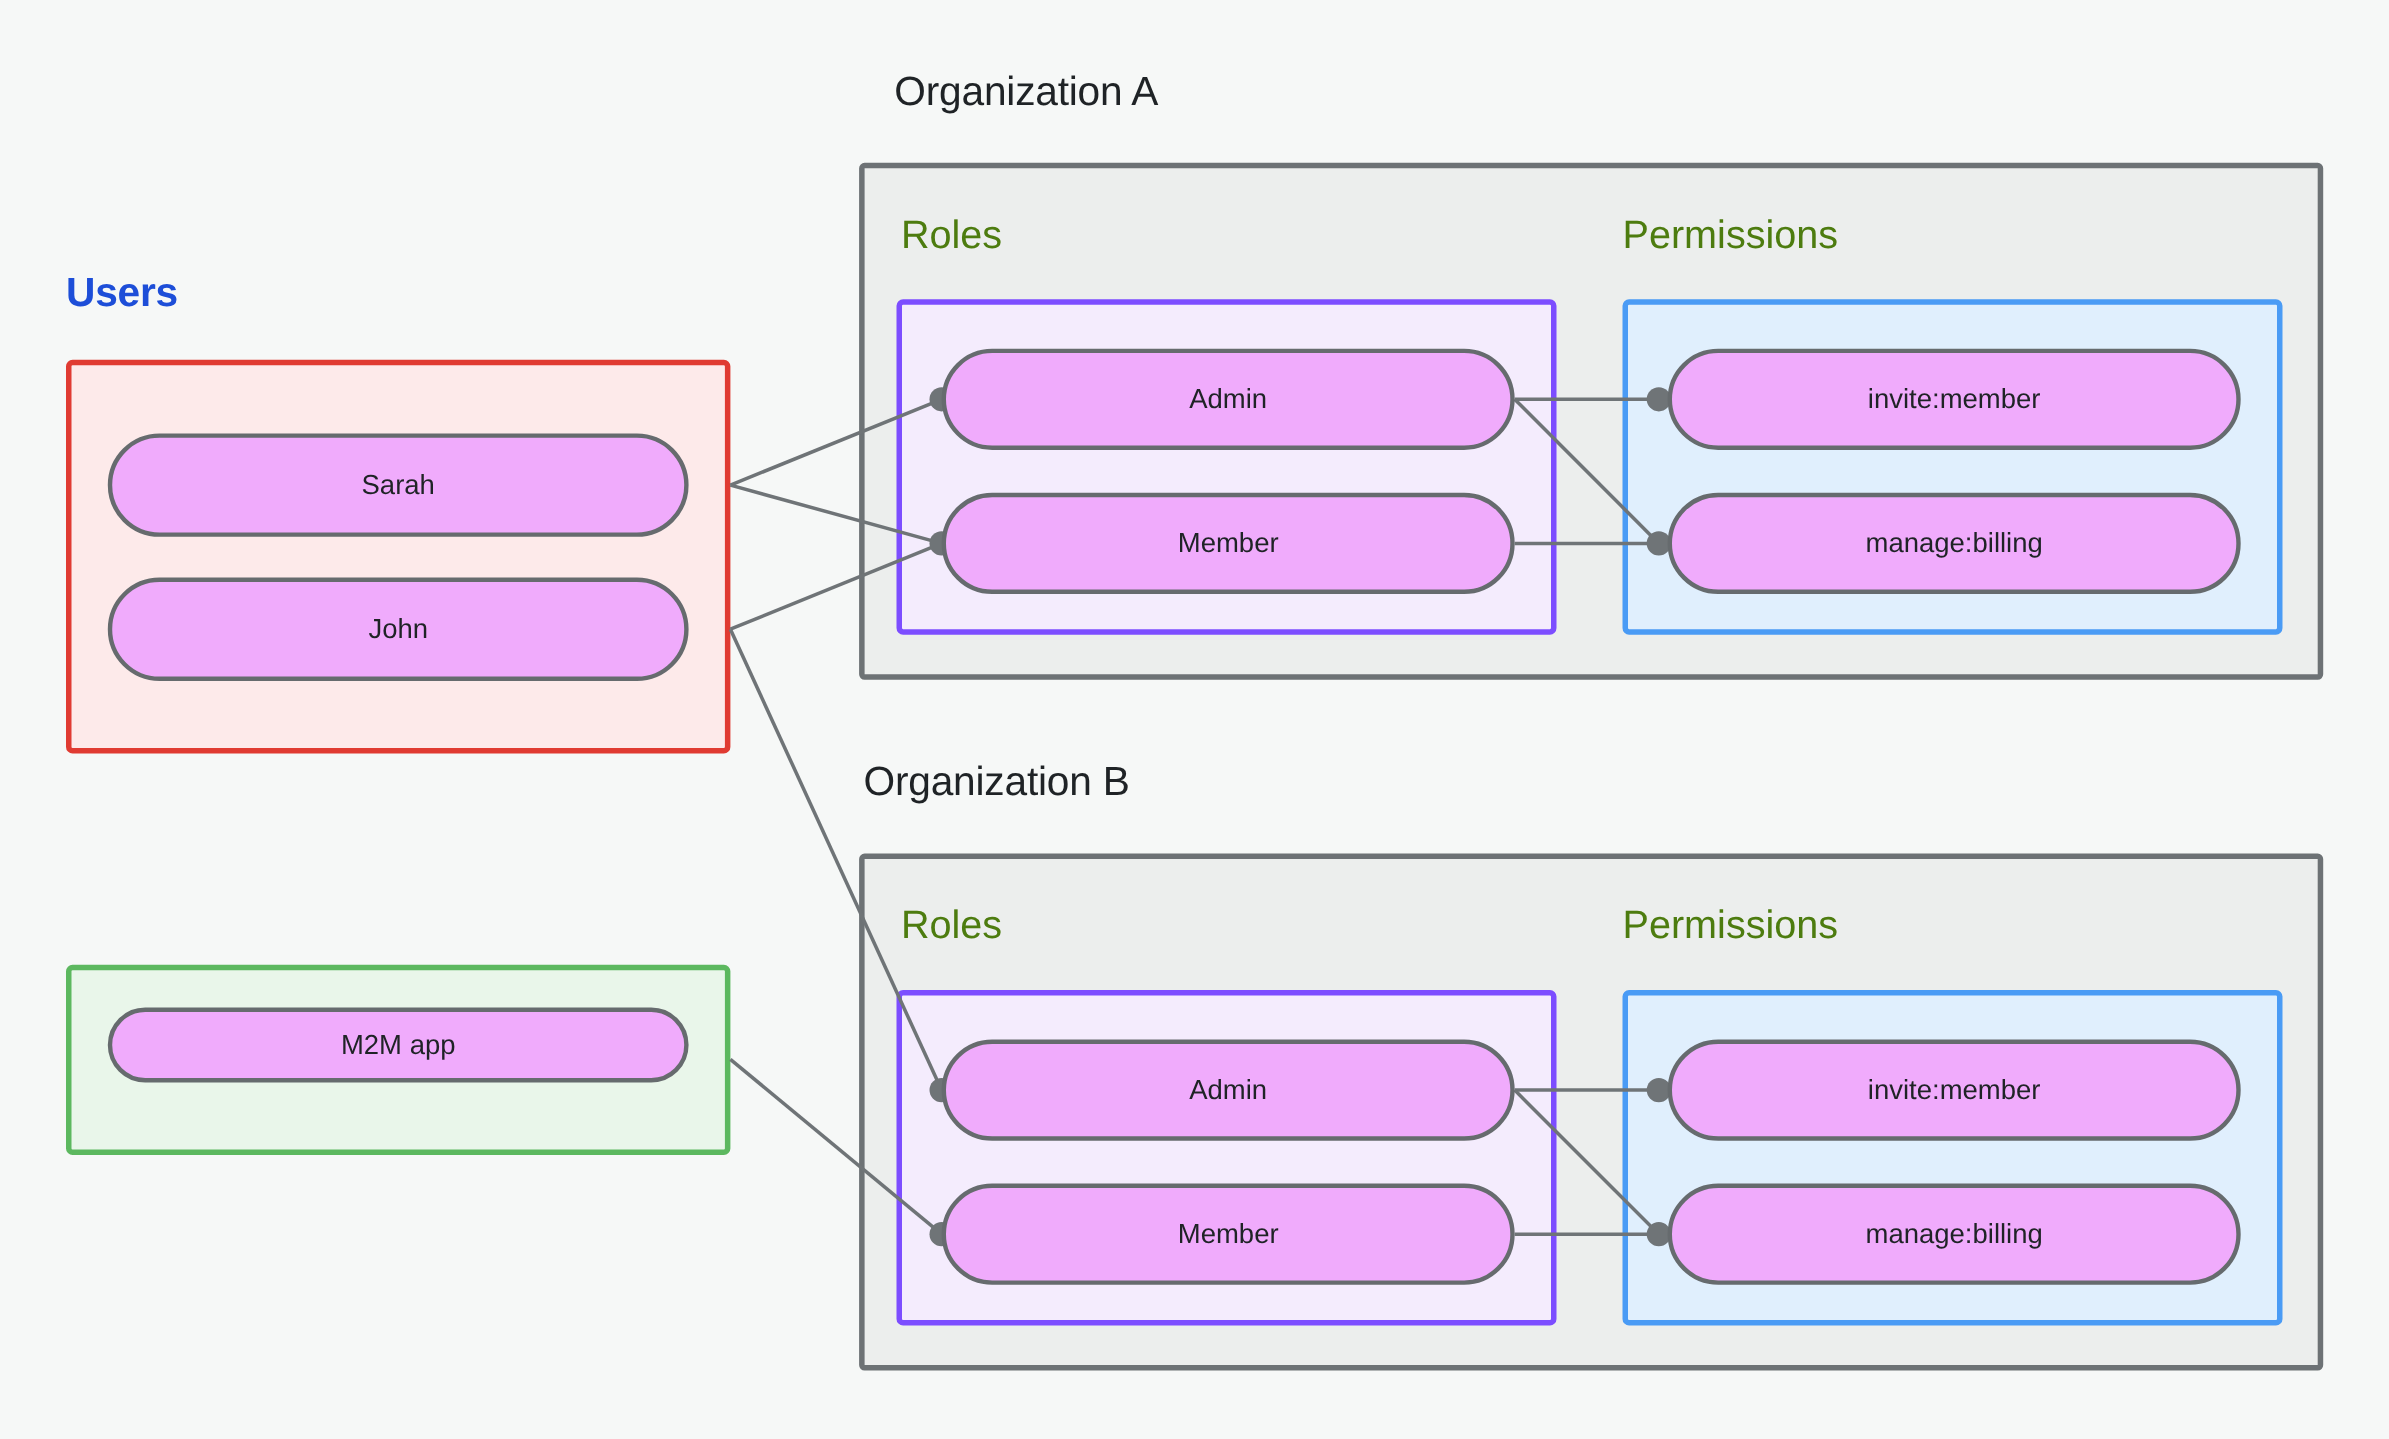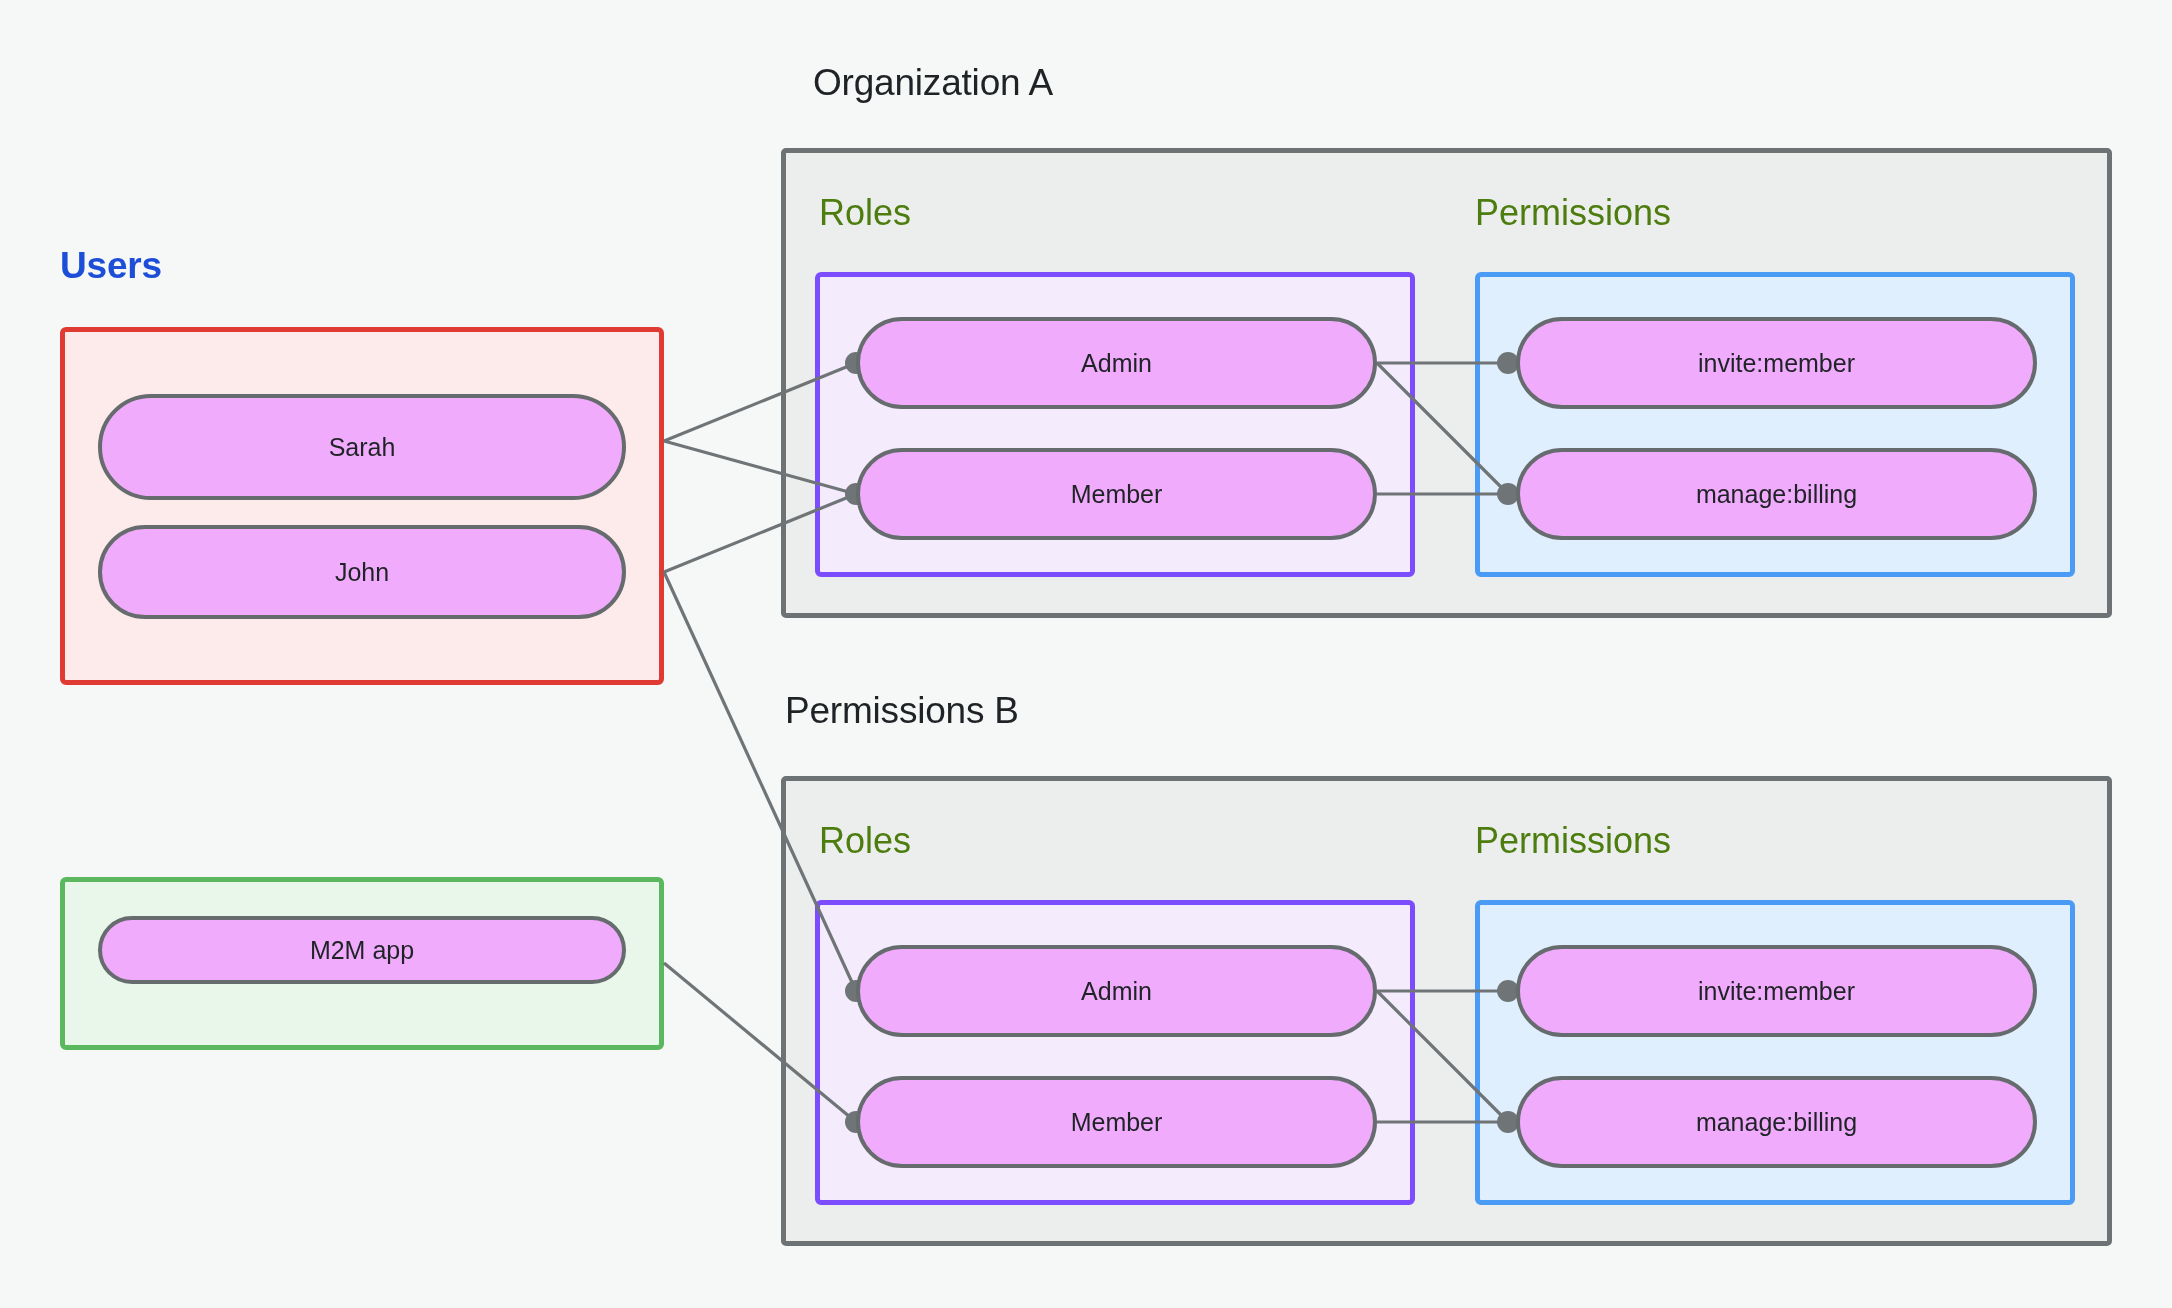--- a/index.html
+++ b/index.html
@@ -131,21 +131,21 @@
       <circle cx="856" cy="1122" r="11"></circle>
       <circle cx="1508" cy="991" r="11"></circle>
       <circle cx="1508" cy="1122" r="11"></circle>
     </g>
   </svg>
 
   <div class="group-label" style="left:60px; top:245px;">Users</div>
 
   <div class="box box-users" style="left:60px; top:327px; width:604px; height:358px;"></div>
 
-  <div class="pill" style="left:98px; top:394px; width:528px; height:106px;">
+  <div class="pill" style="left:98px; top:394px; width:528px; height:94px;">
     <span>Sarah</span>
   </div>
 
   <div class="pill" style="left:98px; top:525px; width:528px; height:94px;">
     <span>John</span>
   </div>
 
 
   <div class="box box-m2m" style="left:60px; top:877px; width:604px; height:173px;"></div>
 
@@ -174,21 +174,21 @@
   <div class="box box-perms" style="left:1475px; top:272px; width:600px; height:305px;"></div>
 
   <div class="pill" style="left:1516px; top:317px; width:521px; height:92px;">
     <span>invite:member</span>
   </div>
 
   <div class="pill" style="left:1516px; top:448px; width:521px; height:92px;">
     <span>manage:billing</span>
   </div>
 
-  <div class="org-title" style="left:785px; top:690px;">Permissions B</div>
+  <div class="org-title" style="left:785px; top:690px;">Organization B</div>
 
   <div class="box box-org" style="left:781px; top:776px; width:1331px; height:470px;"></div>
 
   <div class="sub-title" style="left:819px; top:820px;">Roles</div>
 
   <div class="sub-title" style="left:1475px; top:820px;">Permissions</div>
 
   <div class="box box-roles" style="left:815px; top:900px; width:600px; height:305px;"></div>
 
   <div class="pill" style="left:856px; top:945px; width:521px; height:92px;">

